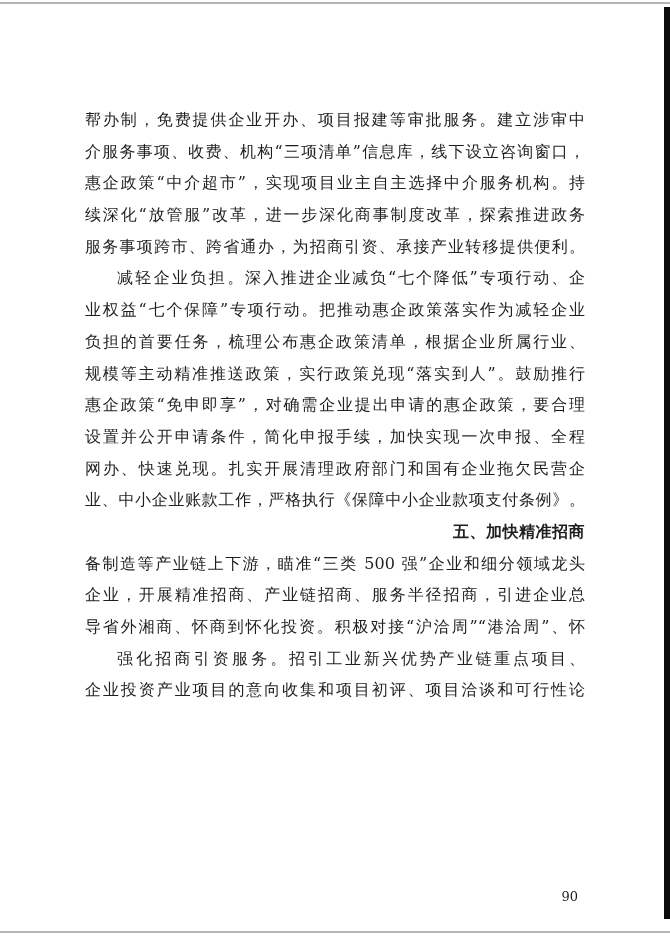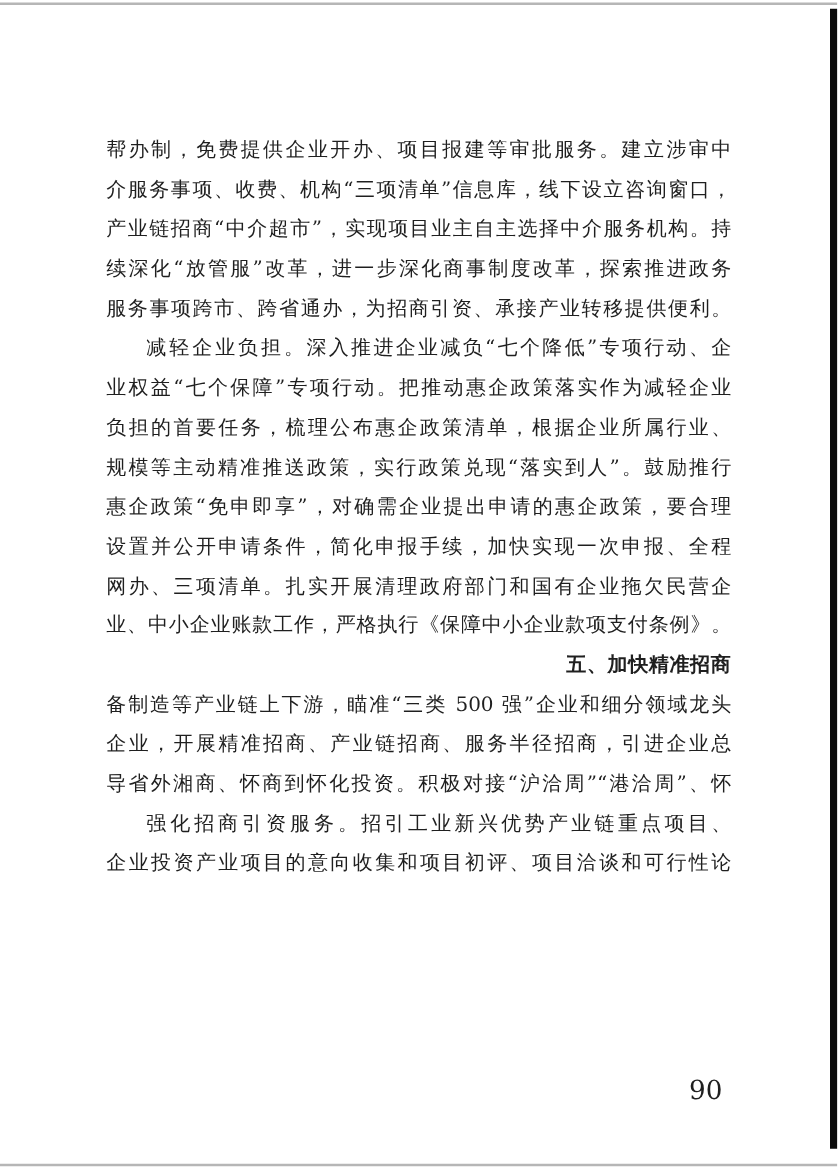--- a/index.html
+++ b/index.html
@@ -59,49 +59,49 @@
   .seg.bold {
     font-weight: 400;
     letter-spacing: 0.5px;
   }
   .line.heading .seg {
     font-weight: 700;
     letter-spacing: 0.5px;
   }
   .page-number {
     position: absolute;
-    top: 863px;
+    top: 888px;
     right: 92px;
-    font-size: 21px;
+    font-size: 13px;
     line-height: 18px;
     color: #1f1f1f;
     margin-left: 48px;
   }
 </style>
 </head>
 <body>
 
 <div class="screen">
   <div class="edge-top"></div>
   <div class="edge-right-shadow"></div>
   <div class="edge-bottom"></div>
 
   <div class="text-column">
       <div class="line stretch"><span class="seg">帮办制，免费提供企业开办、项目报建等审批服务。建立涉审中</span></div>
       <div class="line stretch"><span class="seg">介服务事项、收费、机构“三项清单”信息库，线下设立咨询窗口，</span></div>
-      <div class="line stretch"><span class="seg">产业链招商“中介超市”，实现项目业主自主选择中介服务机构。持</span></div>
+      <div class="line stretch"><span class="seg">惠企政策“中介超市”，实现项目业主自主选择中介服务机构。持</span></div>
       <div class="line stretch"><span class="seg">续深化“放管服”改革，进一步深化商事制度改革，探索推进政务</span></div>
       <div class="line stretch"><span class="seg">服务事项跨市、跨省通办，为招商引资、承接产业转移提供便利。</span></div>
       <div class="line stretch indent"><span class="seg bold">减轻企业负担</span><span class="seg">。深入推进企业减负“七个降低”专项行动、企</span></div>
       <div class="line stretch"><span class="seg">业权益“七个保障”专项行动。把推动惠企政策落实作为减轻企业</span></div>
       <div class="line stretch"><span class="seg">负担的首要任务，梳理公布惠企政策清单，根据企业所属行业、</span></div>
       <div class="line stretch"><span class="seg">规模等主动精准推送政策，实行政策兑现“落实到人”。鼓励推行</span></div>
       <div class="line stretch"><span class="seg">惠企政策“免申即享”，对确需企业提出申请的惠企政策，要合理</span></div>
       <div class="line stretch"><span class="seg">设置并公开申请条件，简化申报手续，加快实现一次申报、全程</span></div>
-      <div class="line stretch"><span class="seg">网办、三项清单。扎实开展清理政府部门和国有企业拖欠民营企</span></div>
+      <div class="line stretch"><span class="seg">网办、快速兑现。扎实开展清理政府部门和国有企业拖欠民营企</span></div>
       <div class="line stretch"><span class="seg">业、中小企业账款工作，严格执行《保障中小企业款项支付条例》。</span></div>
       <div class="line indent heading"><span class="seg bold">五、加快精准招商</span></div>
       <div class="line stretch"><span class="seg">备制造等产业链上下游，瞄准“三类 500 强”企业和细分领域龙头</span></div>
       <div class="line stretch"><span class="seg">企业，开展精准招商、产业链招商、服务半径招商，引进企业总</span></div>
       <div class="line stretch"><span class="seg">导省外湘商、怀商到怀化投资。积极对接“沪洽周”“港洽周”、怀</span></div>
       <div class="line stretch indent"><span class="seg bold">强化招商引资服务</span><span class="seg">。招引工业新兴优势产业链重点项目、</span></div>
       <div class="line stretch"><span class="seg">企业投资产业项目的意向收集和项目初评、项目洽谈和可行性论</span></div>
     </div>
 
   <div class="page-number">90</div>

